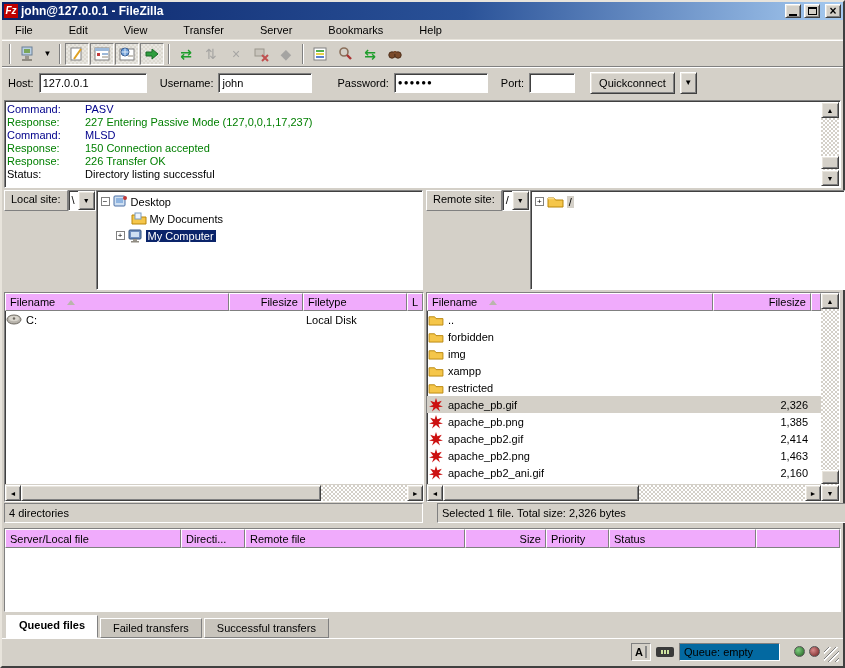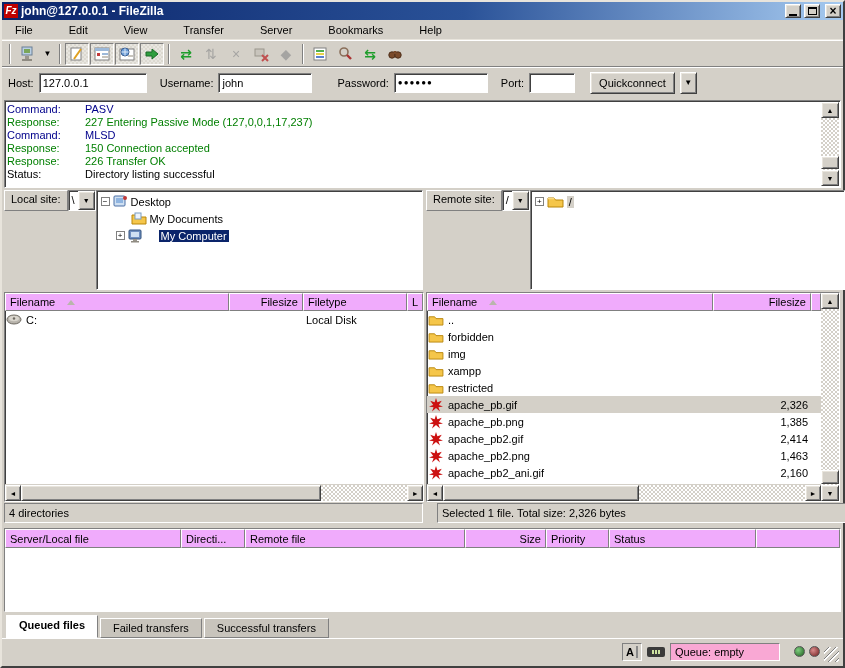--- a/index.html
+++ b/index.html
@@ -82,21 +82,21 @@
   .combo { flex:1 1 auto; display:flex; background:#fff; border:1px solid; border-color:#808080 #ffffff #ffffff #808080;
            box-shadow:inset 1px 1px 0 #404040; }
   .combo-text { flex:1 1 auto; padding:1px 3px; line-height:16px; }
   .combo-drop { flex:0 0 17px; display:flex; align-items:center; justify-content:center; font-size:7px; }
   .treebox { flex:1 1 auto; background:#fff; border:1px solid; border-color:#808080 #ffffff #ffffff #808080;
              box-shadow:inset 1px 1px 0 #404040; padding:2px 0 0 4px; overflow:hidden; }
   .tree-row { display:flex; align-items:center; height:17px; gap:3px; white-space:nowrap; }
   .expander { width:9px; height:9px; border:1px solid #808080; background:#fff; font-size:8px; line-height:7px;
               text-align:center; color:#000; flex:0 0 9px; }
   .indent { width:12px; flex:0 0 12px; }
-  .tree-sel { background:#0a246a; color:#fff; padding:0 2px;margin-left:13px; }
+  .tree-sel { background:#0a246a; color:#fff; padding:0 2px; }
   .grysel { background:#d4d0c8; padding:0 2px; }
 
   .listpane { height:210px; flex:0 0 210px; position:relative; background:#fff;
               border:1px solid; border-color:#808080 #ffffff #ffffff #808080; box-shadow:inset 1px 1px 0 #404040;
               display:flex; flex-direction:column; }
   .lheader { height:18px; flex:0 0 18px; display:flex; }
   .hcell { display:flex; align-items:center; padding:0 4px; overflow:hidden; white-space:nowrap;
            border:1px solid; border-color:#ffffff #808080 #808080 #ffffff; background:#f0abfc; }
   .hcell.r { justify-content:flex-end; }
   .sortmark { width:0; height:0; border-left:4px solid transparent; border-right:4px solid transparent;
@@ -126,22 +126,22 @@
   .tab.active { background:#ffffff; font-weight:bold; height:23px; border-bottom-color:#ffffff; }
 
   
   .statusbar { height:26px; flex:0 0 26px; display:flex; align-items:center; justify-content:flex-end;
                gap:4px; padding:2px 4px 2px 4px; border-top:1px solid #fff; }
   .sb-icon { width:20px; height:18px; display:flex; align-items:center; justify-content:center; }
   .typebadge { font-weight:bold; font-size:11px; border-right:2px solid #888; padding-right:2px; }
   .spdbadge { width:18px; height:10px; background:#3a3a3a; border-radius:2px;
               display:flex; align-items:center; justify-content:center; gap:1px; }
   .spdbadge i { width:2px; height:4px; background:#cfe3a0; display:block; }
-  .queue-panel { width:110px; height:18px; display:flex; align-items:center; padding:0 4px;
-                 border:1px solid; border-color:#808080 #ffffff #ffffff #808080; background:#f9a8d4; }
+  .queue-panel { width:101px; height:18px; display:flex; align-items:center; padding:0 4px;
+                 border:1px solid; border-color:#808080 #ffffff #ffffff #808080; background:#0369a1; }
   .led { width:11px; height:11px; border-radius:50%; border:1px solid #555; }
   .led.g { background:radial-gradient(circle at 35% 35%, #7fce7f, #1e5c1e); }
   .led.r { background:radial-gradient(circle at 35% 35%, #d98a8a, #6e1f1f); }
   .grip { width:15px; height:15px; align-self:flex-end;
           background:repeating-linear-gradient(135deg, transparent 0 3px, #808080 3px 4px, #ffffff 4px 5px); }
 
   svg { display:block; }
 </style>
 </head>
 <body>

